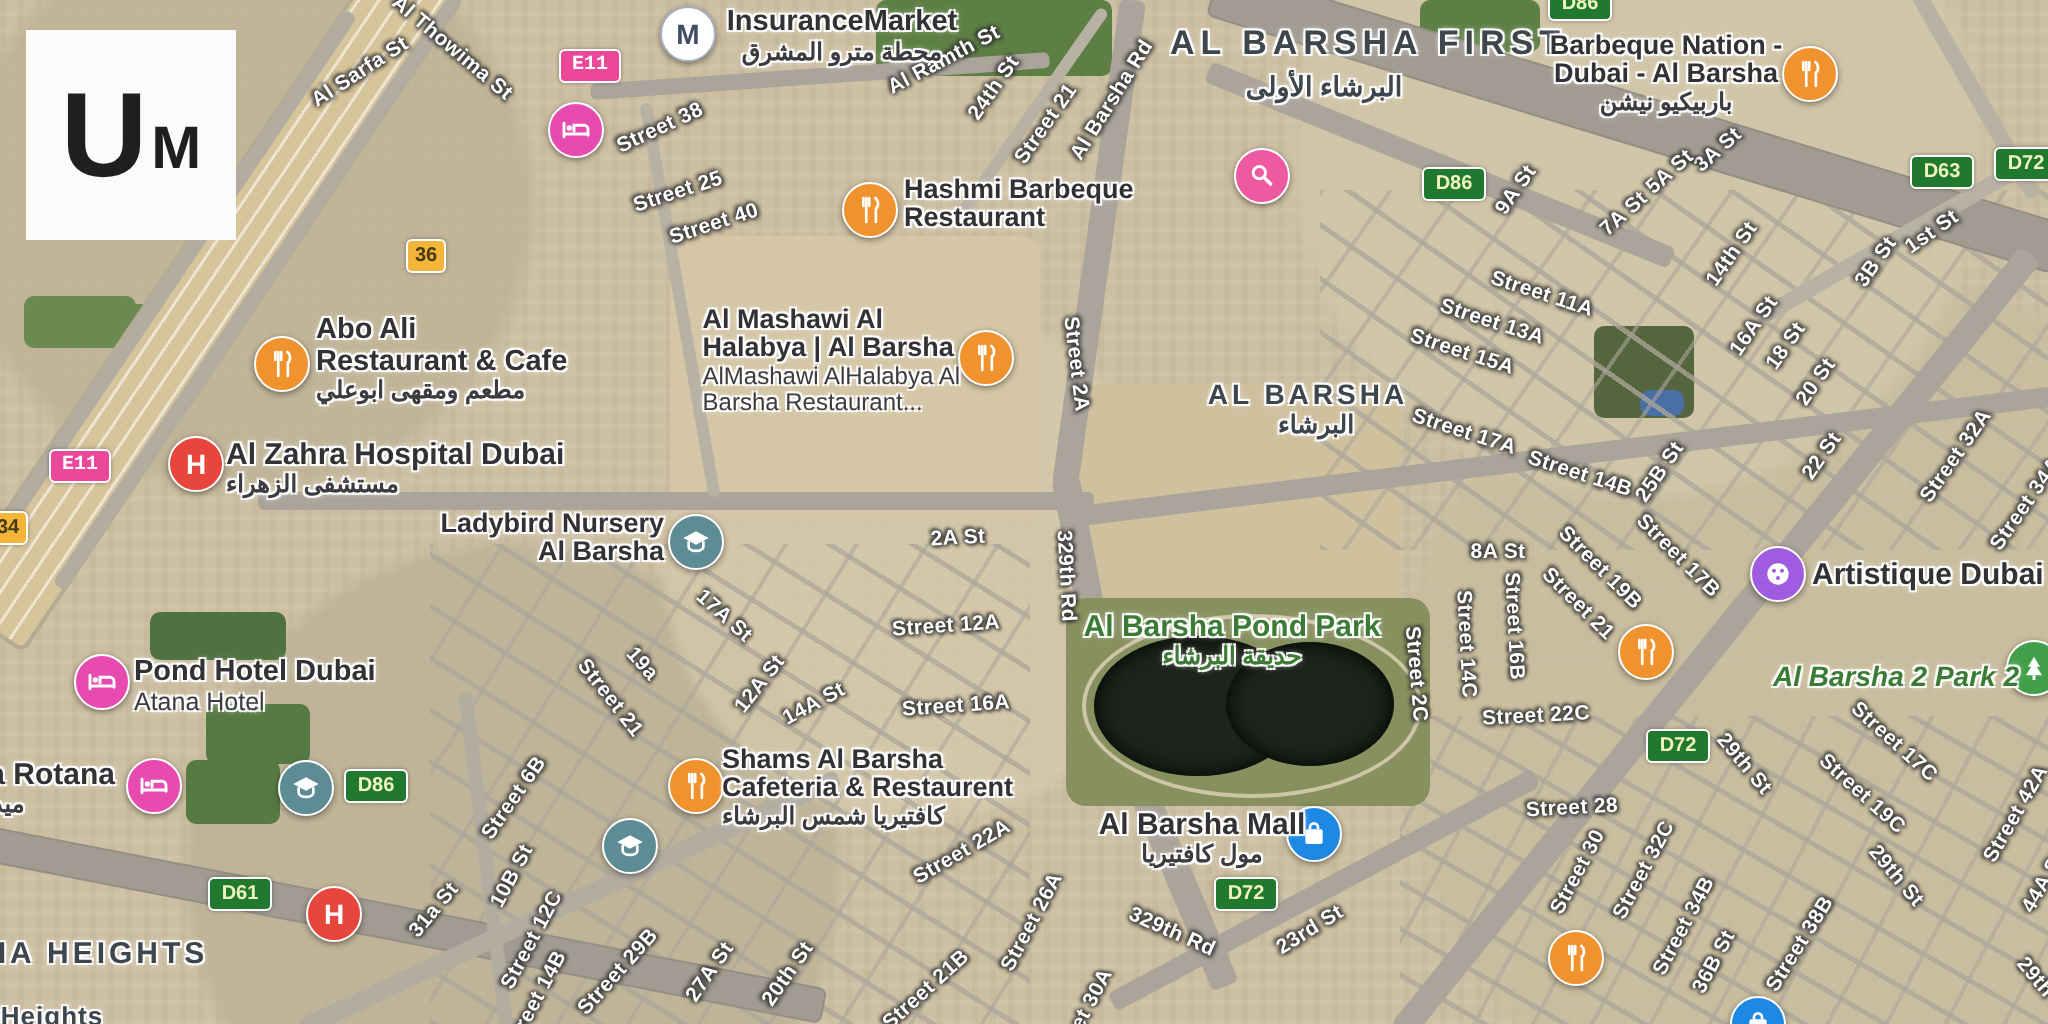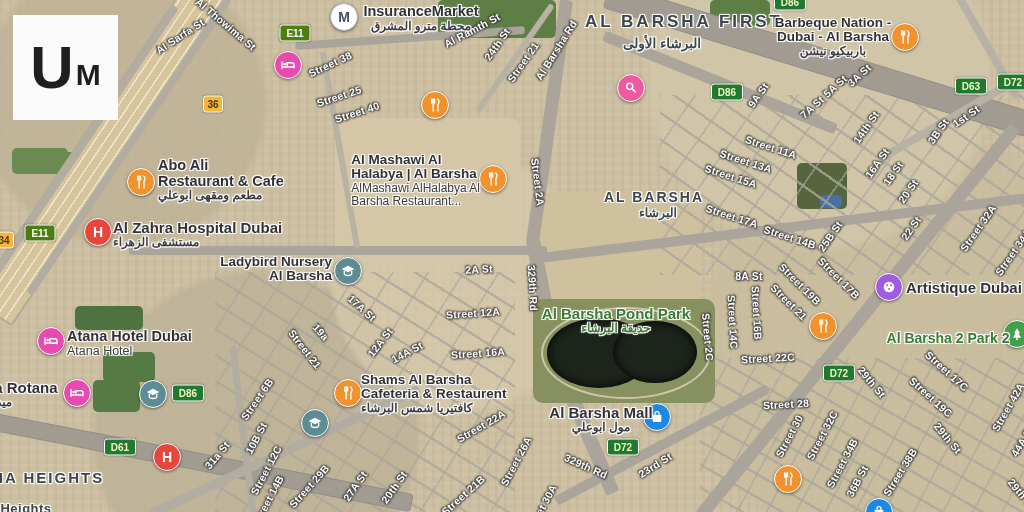--- a/index.html
+++ b/index.html
@@ -28,23 +28,23 @@
   .park-ring{position:absolute;border:2px solid #cfc6a8;border-radius:50%;z-index:3;}
   .pond{position:absolute;background:#1d241b;border-radius:50%;z-index:4;box-shadow:inset 0 0 10px #000;}
   .street-label{position:absolute;z-index:5;color:#fff;font-weight:bold;font-size:10.5px;
     letter-spacing:.2px;white-space:nowrap;
     text-shadow:0 0 2px rgba(55,55,55,.95),0 0 2px rgba(55,55,55,.95),
       1px 1px 2px rgba(45,45,45,.9),-1px -1px 2px rgba(45,45,45,.9);}
   .shield{position:absolute;transform:translate(-50%,-50%);z-index:6;display:flex;
     align-items:center;justify-content:center;font-weight:bold;font-size:10px;
     border-radius:3px;border:1.5px solid #fff;box-shadow:0 0 2px rgba(0,0,0,.35);
     white-space:nowrap;}
-  .sh-blue  {background:#4d7c0f;color:#fff;width:29px;height:15px;}
+  .sh-blue  {background:#ec4899;color:#fff;width:29px;height:15px;font-family:Liberation Mono, monospace;}
   .sh-green {background:#20792e;color:#eff3c0;width:30px;height:15px;}
-  .sh-yellow{background:#f3b63a;color:#463a12;width:18px;height:15px;}
+  .sh-yellow{background:#f3b63a;color:#463a12;width:18px;height:15px;margin-top:24px;}
   .marker{position:absolute;width:26px;height:26px;border-radius:50%;
     border:1.5px solid #fff;box-shadow:0 1px 3px rgba(0,0,0,.45);
     display:flex;align-items:center;justify-content:center;z-index:7;}
   .marker::after{content:"";position:absolute;top:100%;left:50%;margin-top:-2px;
     transform:translateX(-50%);border:5px solid transparent;border-top:7px solid var(--c);}
   .marker svg{width:16px;height:16px;display:block;}
   .mletter{font-weight:bold;font-size:14px;color:#fff;line-height:1;}
   .m-metro .mletter{color:#3f4e66;}
   .poi{position:absolute;z-index:8;white-space:nowrap;line-height:1.07;}
   .poi div{line-height:1.07;}
@@ -246,20 +246,24 @@
     <div class="poi" style="top: 4px; left: 421px; transform: translateX(-50%); text-align: center;">
       <div class="t1" style="font-size: 14.5px;">InsuranceMarket</div>
       <div class="ar">محطة مترو المشرق</div>
     </div>
     <div class="marker" style="left: 421px; top: 91px; background: rgb(240, 146, 46); border-color: rgb(255, 255, 255);">
       <svg viewBox="0 0 24 24">
         <path d="M7 3v6M9.2 3v6M11.4 3v6M9.2 7v14" stroke="#fff" stroke-width="2" fill="none" stroke-linecap="round"></path>
         <path d="M16 3c2.6 1.8 2.6 6.5.4 8V21" stroke="#fff" stroke-width="2" fill="none" stroke-linecap="round"></path>
       </svg>
     </div>
+    <div class="poi" style="top: 88px; left: 452px; text-align: left;">
+      <div class="t1">Hashmi Barbeque</div>
+      <div class="t1">Restaurant</div>
+    </div>
     <div class="marker" style="left: 891px; top: 23px; background: rgb(240, 146, 46); border-color: rgb(255, 255, 255);">
       <svg viewBox="0 0 24 24">
         <path d="M7 3v6M9.2 3v6M11.4 3v6M9.2 7v14" stroke="#fff" stroke-width="2" fill="none" stroke-linecap="round"></path>
         <path d="M16 3c2.6 1.8 2.6 6.5.4 8V21" stroke="#fff" stroke-width="2" fill="none" stroke-linecap="round"></path>
       </svg>
     </div>
     <div class="poi" style="top: 16px; left: 833px; transform: translateX(-50%); text-align: center;">
       <div class="t1">Barbeque Nation -</div>
       <div class="t1">Dubai - Al Barsha</div>
       <div class="ar">باربيكيو نيشن</div>
@@ -309,42 +313,42 @@
       <div class="t1">Al Barsha</div>
     </div>
     <div class="marker" style="left: 643px; top: 403px; background: rgb(30, 136, 229); border-color: rgb(255, 255, 255);">
       <svg viewBox="0 0 24 24">
         <rect x="5.5" y="8.5" width="13" height="11" rx="1.5" fill="#fff"></rect>
         <path d="M9 8.5V7a3 3 0 0 1 6 0v1.5" fill="none" stroke="#fff" stroke-width="2"></path>
       </svg>
     </div>
     <div class="poi" style="top: 405px; left: 601px; transform: translateX(-50%); text-align: center;">
       <div class="t1" style="font-size: 15px;">Al Barsha Mall</div>
-      <div class="ar">مول ابوعلي</div>
+      <div class="ar">مول كافتيريا</div>
     </div>
     <div class="marker" style="left: 334px; top: 379px; background: rgb(240, 146, 46); border-color: rgb(255, 255, 255);">
       <svg viewBox="0 0 24 24">
         <path d="M7 3v6M9.2 3v6M11.4 3v6M9.2 7v14" stroke="#fff" stroke-width="2" fill="none" stroke-linecap="round"></path>
         <path d="M16 3c2.6 1.8 2.6 6.5.4 8V21" stroke="#fff" stroke-width="2" fill="none" stroke-linecap="round"></path>
       </svg>
     </div>
     <div class="poi" style="top: 373px; left: 361px; text-align: left;">
       <div class="t1">Shams Al Barsha</div>
       <div class="t1">Cafeteria &amp; Restaurent</div>
       <div class="ar">كافتيريا شمس البرشاء</div>
     </div>
     <div class="marker" style="left: 37px; top: 327px; background: rgb(232, 75, 176); border-color: rgb(255, 255, 255);">
       <svg viewBox="0 0 24 24">
         <path d="M3 7v10M3 15h18" stroke="#fff" stroke-width="2.2" stroke-linecap="round"></path>
         <path d="M21 16v-4.5a3 3 0 0 0-3-3h-7.5V13" stroke="#fff" stroke-width="2.2" fill="none" stroke-linecap="round"></path>
         <circle cx="7" cy="10.5" r="2" fill="#fff"></circle>
       </svg>
     </div>
     <div class="poi" style="top: 329px; left: 67px; text-align: left;">
-      <div class="t1" style="font-size: 14.5px;">Atana Hotel Dubai</div>
+      <div class="t1" style="font-size: 14.5px;">Pond Hotel Dubai</div>
       <div class="t2" style="font-size: 12.5px;">Atana Hotel</div>
     </div>
     <div class="marker" style="left: 63px; top: 379px; background: rgb(232, 75, 176); border-color: rgb(255, 255, 255);">
       <svg viewBox="0 0 24 24">
         <path d="M3 7v10M3 15h18" stroke="#fff" stroke-width="2.2" stroke-linecap="round"></path>
         <path d="M21 16v-4.5a3 3 0 0 0-3-3h-7.5V13" stroke="#fff" stroke-width="2.2" fill="none" stroke-linecap="round"></path>
         <circle cx="7" cy="10.5" r="2" fill="#fff"></circle>
       </svg>
     </div>
     <div class="poi" style="top: 380px; left: -40px; text-align: left;">
@@ -361,21 +365,21 @@
     </div>
     <div class="poi" style="top: 280px; left: 906px; text-align: left;">
       <div class="t1" style="font-size: 15px;">Artistique Dubai</div>
     </div>
     <div class="marker" style="left: 1003px; top: 320px; background: rgb(66, 160, 74); border-color: rgb(255, 255, 255);">
       <svg viewBox="0 0 24 24">
         <path d="M12 3.5 7.5 11h2.4L6 17.5h12L14.1 11h2.4z" fill="#fff"></path>
         <rect x="10.9" y="17.5" width="2.2" height="3.5" fill="#fff"></rect>
       </svg>
     </div>
-    <div class="poi" style="top: 331px; left: 948px; transform: translateX(-50%); text-align: right;">
+    <div class="poi" style="top: 331px; left: 948px; transform: translateX(-50%); text-align: right; font-style: italic;">
       <div class="g1" style="font-size: 14px;">Al Barsha 2 Park 2</div>
     </div>
     <div class="district" style="left: 684px; top: 22px; font-size: 17px; letter-spacing: 3px;">AL BARSHA FIRST</div>
     <div class="district" style="left: 662px; top: 43px; font-size: 13.5px; letter-spacing: 0px;">البرشاء الأولى</div>
     <div class="district" style="left: 654px; top: 197px; font-size: 14px; letter-spacing: 2px;">AL BARSHA</div>
     <div class="district" style="left: 658px; top: 212px; font-size: 12.5px; letter-spacing: 0px;">البرشاء</div>
     <div class="district" style="left: 8px; top: 477px; font-size: 15px; letter-spacing: 2px;">AL BARSHA HEIGHTS</div>
     <div class="district" style="left: 26px; top: 508px; font-size: 13px; letter-spacing: 0.5px;">Heights</div>
   </div>
 

